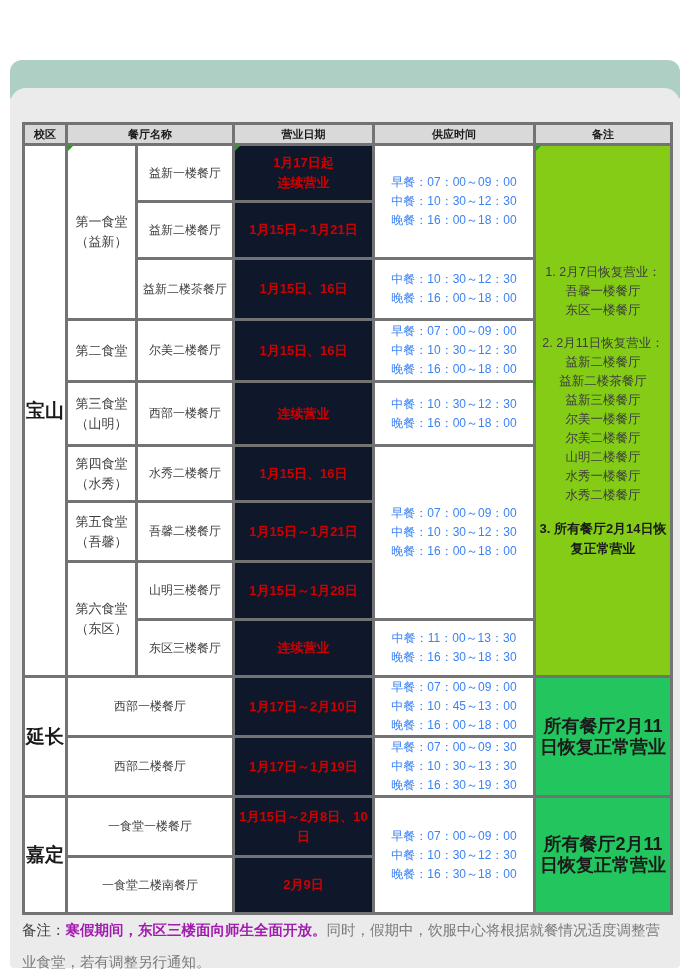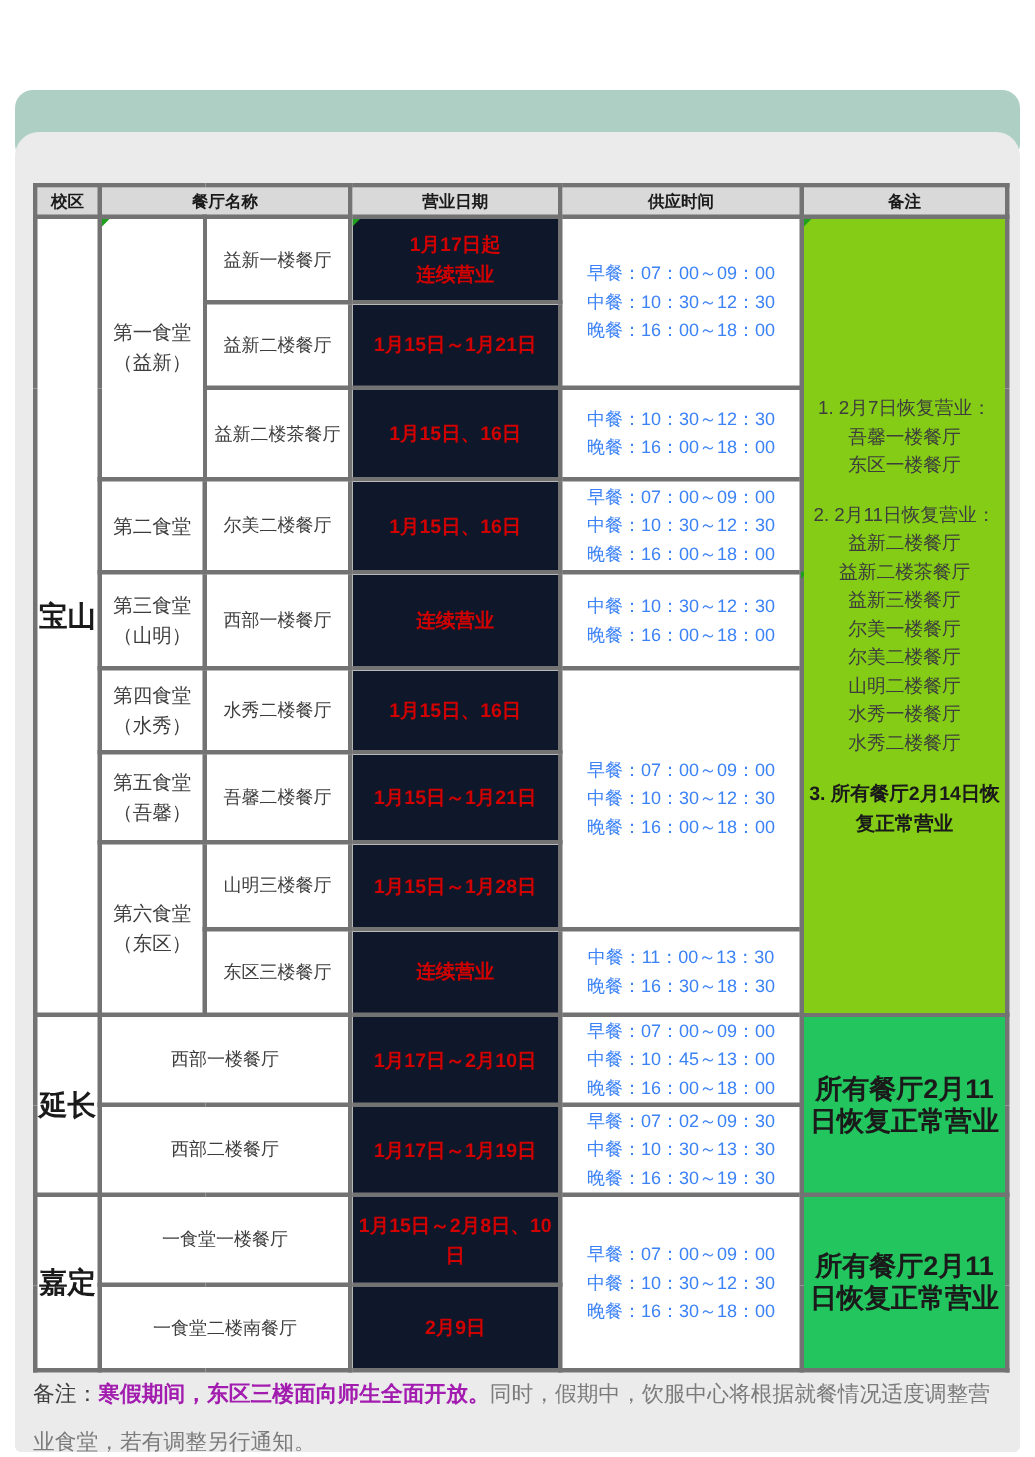--- a/index.html
+++ b/index.html
@@ -211,21 +211,21 @@
             <div>早餐：07：00～09：00</div>
             <div>中餐：10：45～13：00</div>
             <div>晚餐：16：00～18：00</div>
           </td>
           <td class="notes-ctr" rowspan="2">所有餐厅2月11日恢复正常营业</td>
         </tr>
         <tr style="height:57px">
           <td class="rest" colspan="2">西部二楼餐厅</td>
           <td class="date">1月17日～1月19日</td>
           <td class="hours">
-            <div>早餐：07：02～09：30</div>
+            <div>早餐：07：00～09：30</div>
             <div>中餐：10：30～13：30</div>
             <div>晚餐：16：30～19：30</div>
           </td>
         </tr>
 
         <tr style="height:60px">
           <td class="campus" rowspan="2">嘉定</td>
           <td class="rest" colspan="2">一食堂一楼餐厅</td>
           <td class="date">1月15日～2月8日、10日</td>
           <td class="hours" rowspan="2">

